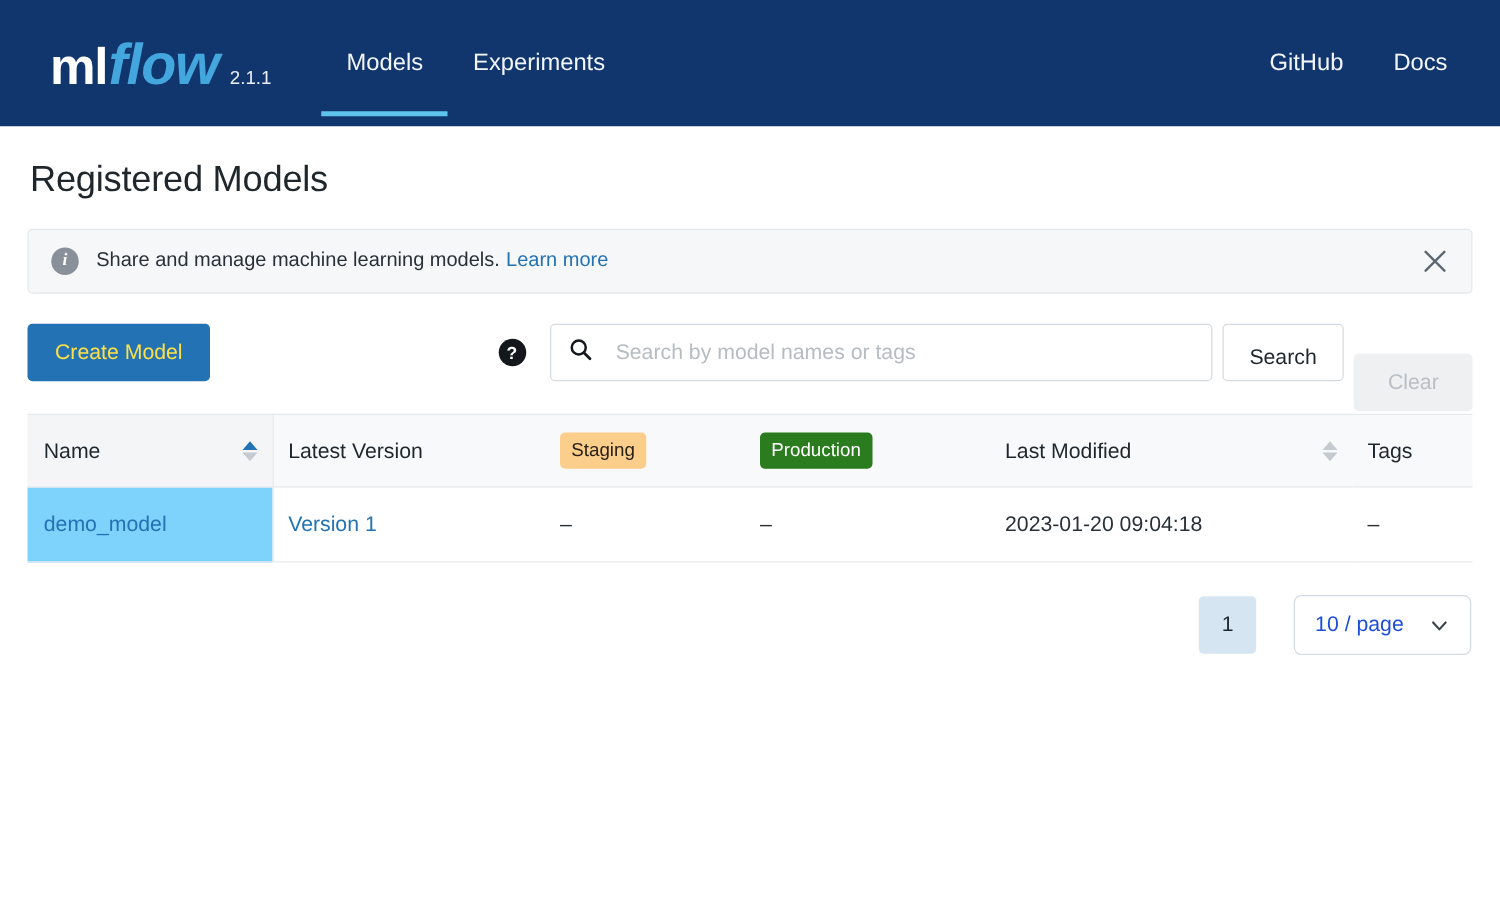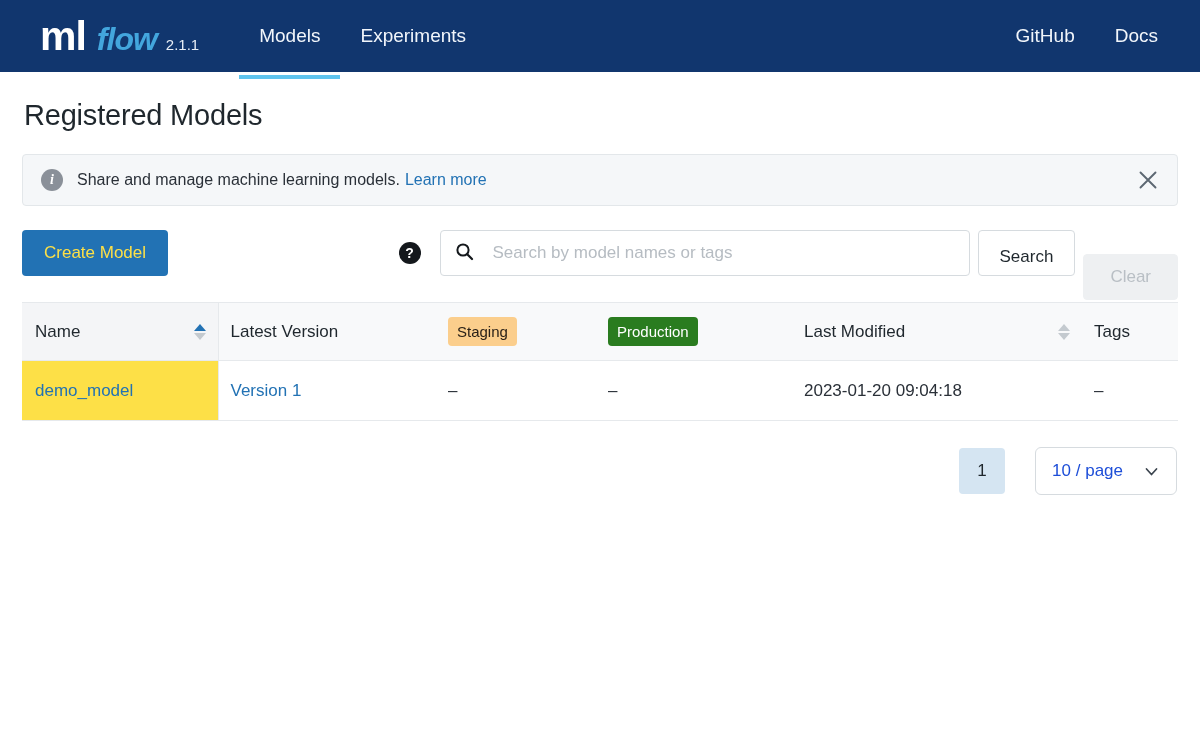--- a/index.html
+++ b/index.html
@@ -7,48 +7,48 @@
     margin: 0; padding: 0;
     width: 1200px; height: 737px;
     background: #ffffff;
     font-family: "Liberation Sans", sans-serif;
     color: #1f272d;
     overflow: hidden;
   }
 
   
   .topbar {
-    height: 72px;
+    height: 101px;
     background: #11366e;
     display: flex;
     align-items: center;
     padding: 0 22px 0 40px;
     position: relative;
   }
   .brand {
     display: flex;
     align-items: baseline;
     margin-right: 40px;
     user-select: none;
   }
   .brand-ml {
     font-size: 41px;
     font-weight: 700;
     color: #ffffff;
     letter-spacing: -1px;
     line-height: 1;
   }
   .brand-flow {
-    font-size: 32px;
+    font-size: 46px;
     font-weight: 700;
     font-style: italic;
     color: #43a6dd;
     letter-spacing: -1px;
     line-height: 1;
-    margin-left: 11px;
+    margin-left: 1px;
   }
   .brand-version {
     font-size: 15px;
     color: #e8eef6;
     margin-left: 9px;
     font-weight: 400;
   }
   .nav-tabs { display: flex; align-items: stretch; height: 85px; }
   .nav-tab {
     display: flex;
@@ -279,21 +279,21 @@
 
   table.models tbody td {
     height: 60px;
     font-size: 17px;
     color: #2a3038;
     padding: 0 12px;
     border-bottom: 1px solid #e6e9ec;
     vertical-align: middle;
   }
   table.models tbody td.col-name {
-    background: #fde047;
+    background: #7dd3fc;
     border-right: 1px solid #e6e9ec;
     padding-left: 13px;
   }
   .cell-link {
     color: #2272b4;
     text-decoration: none;
     cursor: pointer;
     font-size: 17px;
   }
   .cell-dash { color: #2a3038; }

